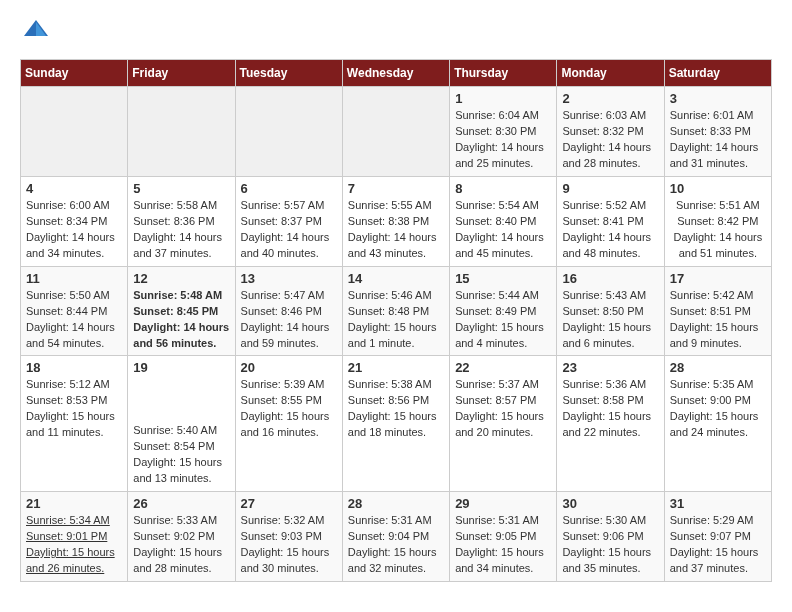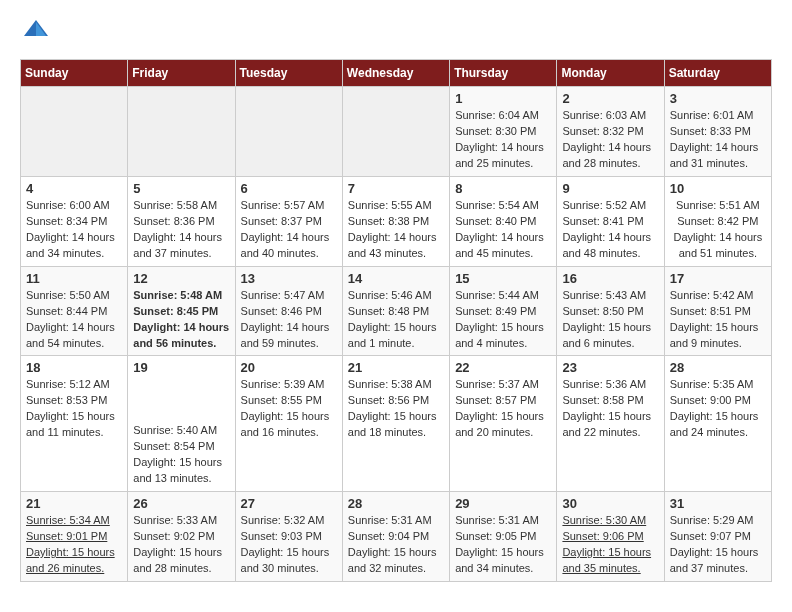--- a/index.html
+++ b/index.html
@@ -341,21 +341,21 @@
           </td>
           <td>
             <span class="day-num">29</span>
             <div class="day-info" style="white-space: pre-line;">Sunrise: 5:31 AM
 Sunset: 9:05 PM
 Daylight: 15 hours
 and 34 minutes.</div>
           </td>
           <td>
             <span class="day-num">30</span>
-            <div class="day-info" style="white-space: pre-line; text-decoration: underline;">Sunrise: 5:30 AM
+            <div class="day-info" style="white-space: pre-line;">Sunrise: 5:30 AM
 Sunset: 9:06 PM
 Daylight: 15 hours
 and 35 minutes.</div>
           </td>
           <td>
             <span class="day-num">31</span>
             <div class="day-info" style="white-space: pre-line;">Sunrise: 5:29 AM
 Sunset: 9:07 PM
 Daylight: 15 hours
 and 37 minutes.</div>

